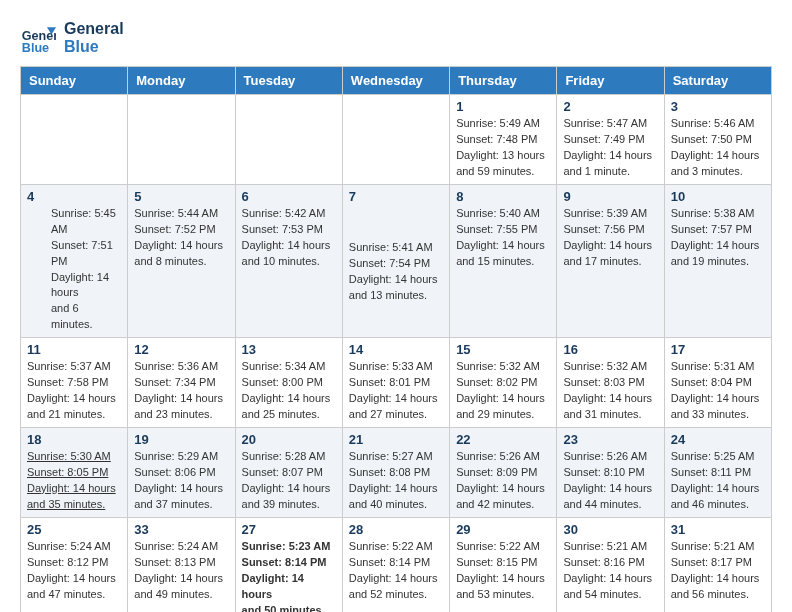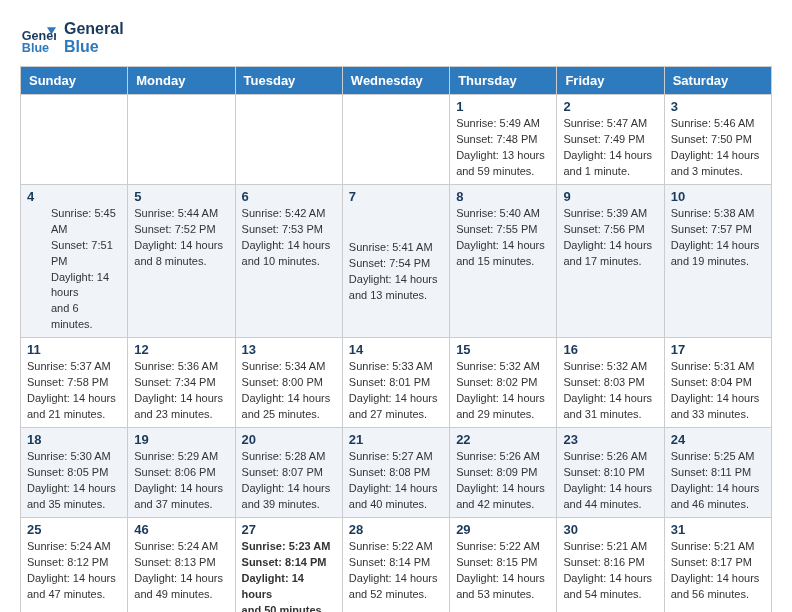--- a/index.html
+++ b/index.html
@@ -237,21 +237,21 @@
           <span class="day-number">17</span>
           <div class="day-info" style="white-space: pre-line;">Sunrise: 5:31 AM
 Sunset: 8:04 PM
 Daylight: 14 hours
 and 33 minutes.</div>
         </td>
       </tr>
       <tr>
         <td>
           <span class="day-number">18</span>
-          <div class="day-info" style="white-space: pre-line;">Sunrise: 5:30 AM
+          <div class="day-info" style="white-space: pre-line; text-decoration: underline;">Sunrise: 5:30 AM
 Sunset: 8:05 PM
 Daylight: 14 hours
 and 35 minutes.</div>
         </td>
         <td>
           <span class="day-number">19</span>
           <div class="day-info" style="white-space: pre-line;">Sunrise: 5:29 AM
 Sunset: 8:06 PM
 Daylight: 14 hours
 and 37 minutes.</div>
@@ -294,21 +294,21 @@
       </tr>
       <tr>
         <td>
           <span class="day-number">25</span>
           <div class="day-info" style="white-space: pre-line;">Sunrise: 5:24 AM
 Sunset: 8:12 PM
 Daylight: 14 hours
 and 47 minutes.</div>
         </td>
         <td>
-          <span class="day-number">46</span>
+          <span class="day-number">33</span>
           <div class="day-info" style="white-space: pre-line;">Sunrise: 5:24 AM
 Sunset: 8:13 PM
 Daylight: 14 hours
 and 49 minutes.</div>
         </td>
         <td>
           <span class="day-number">27</span>
           <div class="day-info" style="white-space: pre-line; font-weight: bold;">Sunrise: 5:23 AM
 Sunset: 8:14 PM
 Daylight: 14 hours

